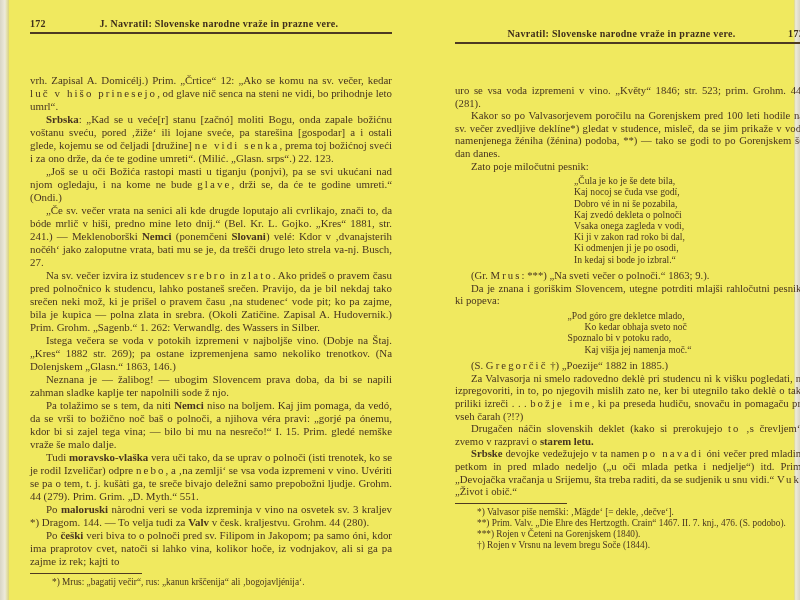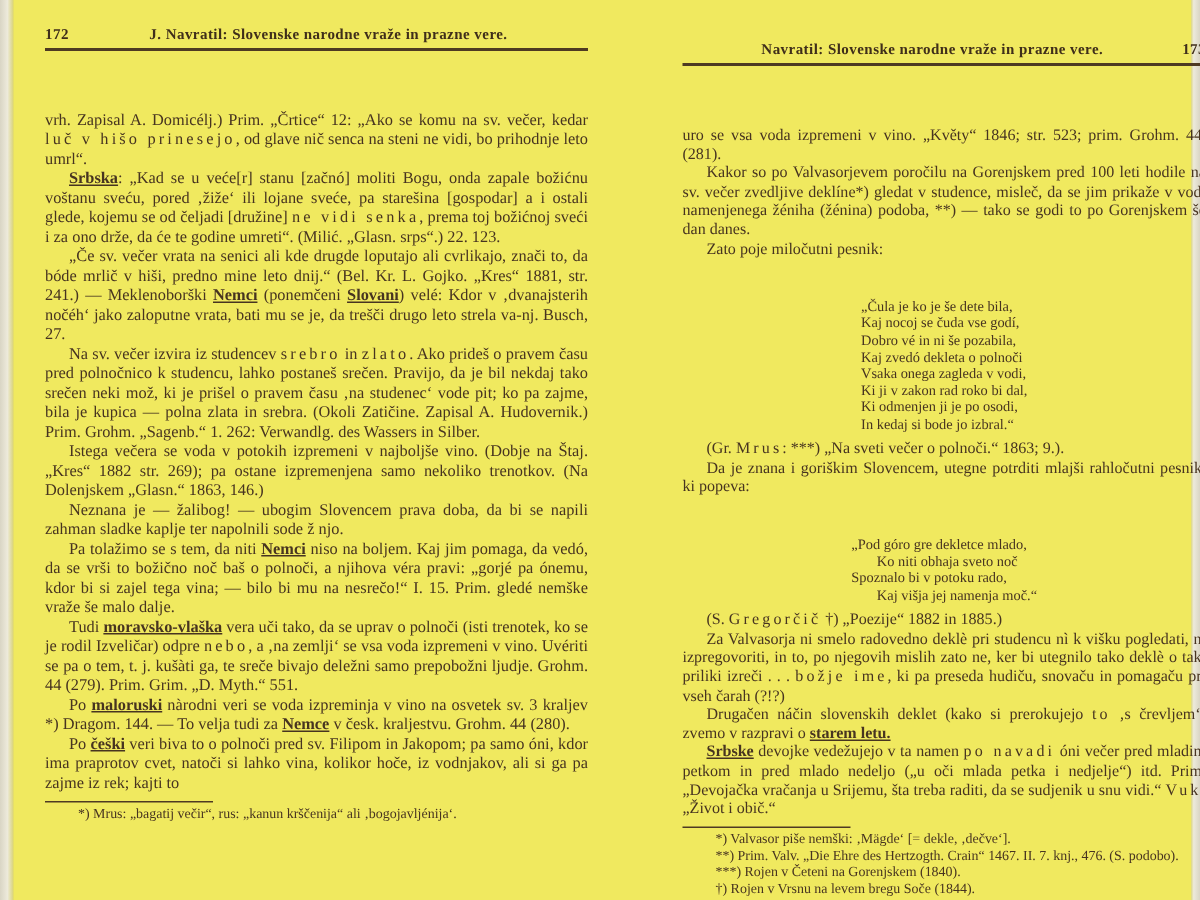--- a/index.html
+++ b/index.html
@@ -15,51 +15,52 @@
   .page{position:absolute;}
   .page.left{left:30px;top:18px;width:362px;}
   .page.right{left:455px;top:28px;width:349px;}
   .pg-header{display:flex;align-items:baseline;font-weight:bold;font-size:10px;letter-spacing:.3px;color:#3f2e1a;}
   .pg-header .ttl{flex:1;text-align:center;}
   .hdr-rule{border-bottom:2px solid #4e3a22;margin-top:3px;margin-bottom:9px;}
   .body{font-size:10.9px;line-height:13px;text-align:justify;}
   .page.right .body{font-size:10.7px;line-height:12.6px;}
   p.para{margin:0;text-indent:16px;}
   p.para.noindent{text-indent:0;margin-top:40px;}
-  .b{font-weight:bold;text-decoration:underline;}
+  .b{font-weight:bold;}
   .sp{letter-spacing:2.1px;}
   .poem{text-align:center;margin:3px 0 4px 0;}
-  .poem-inner{display:inline-block;text-align:left;font-size:9.6px;line-height:11.2px;margin-top:24px;}
+  .poem-inner{display:inline-block;text-align:left;font-size:9.6px;line-height:11.2px;}
   .poem.alt .poem-inner div:nth-child(even){padding-left:17px;}
   .footnotes{margin-top:5px;font-size:9.3px;line-height:11.2px;text-align:justify;}
   .fn-rule{width:112px;border-bottom:1px solid #4e3a22;margin-bottom:3px;}
   p.fn{margin:0;text-indent:22px;}
 </style>
 </head>
 <body>
 
 <div class="edge l"></div>
 <div class="edge r"></div>
 
 <div class="page left">
   <div class="pg-header">
     <span class="num">172</span>
     <span class="ttl">J. Navratil: Slovenske narodne vraže in prazne vere.</span>
   </div>
   <div class="hdr-rule"></div>
   <div class="body">
       <p class="para noindent"><span>vrh. Zapisal A. Domicélj.) Prim. „Črtice“ 12: „Ako se komu na sv. večer, kedar </span><span class="sp">luč v hišo prinesejo</span><span>, od glave nič senca na steni ne vidi, bo prihodnje leto umrl“.</span></p>
       <p class="para"><span class="b">Srbska</span><span>: „Kad se u veće[r] stanu [začnó] moliti Bogu, onda zapale božićnu voštanu sveću, pored ‚žiže‘ ili lojane sveće, pa starešina [gospodar] a i ostali glede, kojemu se od čeljadi [družine] </span><span class="sp">ne vidi senka</span><span>, prema toj božićnoj sveći i za ono drže, da će te godine umreti“. (Milić. „Glasn. srps“.) 22. 123.</span></p>
+      <p class="para"><span>„Još se u oči Božića rastopi masti u tiganju (ponjvi), pa se svi ukućani nad njom ogledaju, i na kome ne bude </span><span class="sp">glave</span><span>, drži se, da će te godine umreti.“ (Ondi.)</span></p>
       <p class="para"><span>„Če sv. večer vrata na senici ali kde drugde loputajo ali cvrlikajo, znači to, da bóde mrlič v hiši, predno mine leto dnij.“ (Bel. Kr. L. Gojko. „Kres“ 1881, str. 241.) — Meklenoborški </span><span class="b">Nemci</span><span> (ponemčeni </span><span class="b">Slovani</span><span>) velé: Kdor v ‚dvanajsterih nočéh‘ jako zaloputne vrata, bati mu se je, da trešči drugo leto strela va-nj. Busch, 27.</span></p>
       <p class="para"><span>Na sv. večer izvira iz studencev </span><span class="sp">srebro</span><span> in </span><span class="sp">zlato</span><span>. Ako prideš o pravem času pred polnočnico k studencu, lahko postaneš srečen. Pravijo, da je bil nekdaj tako srečen neki mož, ki je prišel o pravem času ‚na studenec‘ vode pit; ko pa zajme, bila je kupica — polna zlata in srebra. (Okoli Zatičine. Zapisal A. Hudovernik.) Prim. Grohm. „Sagenb.“ 1. 262: Verwandlg. des Wassers in Silber.</span></p>
       <p class="para"><span>Istega večera se voda v potokih izpremeni v najboljše vino. (Dobje na Štaj. „Kres“ 1882 str. 269); pa ostane izpremenjena samo nekoliko trenotkov. (Na Dolenjskem „Glasn.“ 1863, 146.)</span></p>
       <p class="para"><span>Neznana je — žalibog! — ubogim Slovencem prava doba, da bi se napili zahman sladke kaplje ter napolnili sode ž njo.</span></p>
       <p class="para"><span>Pa tolažimo se s tem, da niti </span><span class="b">Nemci</span><span> niso na boljem. Kaj jim pomaga, da vedó, da se vrši to božično noč baš o polnoči, a njihova véra pravi: „gorjé pa ónemu, kdor bi si zajel tega vina; — bilo bi mu na nesrečo!“ I. 15. Prim. gledé nemške vraže še malo dalje.</span></p>
       <p class="para"><span>Tudi </span><span class="b">moravsko-vlaška</span><span> vera uči tako, da se uprav o polnoči (isti trenotek, ko se je rodil Izveličar) odpre </span><span class="sp">nebo</span><span>, a ‚na zemlji‘ se vsa voda izpremeni v vino. Uvériti se pa o tem, t. j. kušàti ga, te sreče bivajo deležni samo prepobožni ljudje. Grohm. 44 (279). Prim. Grim. „D. Myth.“ 551.</span></p>
-      <p class="para"><span>Po </span><span class="b">maloruski</span><span> nàrodni veri se voda izpreminja v vino na osvetek sv. 3 kraljev *) Dragom. 144. — To velja tudi za </span><span class="b">Nemce</span><span> v česk. kraljestvu. Grohm. 44 (280).</span></p>
+      <p class="para"><span>Po </span><span class="b">maloruski</span><span> nàrodni veri se voda izpreminja v vino na osvetek sv. 3 kraljev *) Dragom. 144. — To velja tudi za </span><span class="b">Valv</span><span> v česk. kraljestvu. Grohm. 44 (280).</span></p>
       <p class="para"><span>Po </span><span class="b">češki</span><span> veri biva to o polnoči pred sv. Filipom in Jakopom; pa samo óni, kdor ima praprotov cvet, natoči si lahko vina, kolikor hoče, iz vodnjakov, ali si ga pa zajme iz rek; kajti to</span></p>
     </div>
   <div class="footnotes">
     <div class="fn-rule"></div>
     <div>
         <p class="fn">*) Mrus: „bagatij večir“, rus: „kanun krščenija“ ali ‚bogojavljénija‘.</p>
       </div>
   </div>
 </div>
 
@@ -69,21 +70,21 @@
     <span class="num">173</span>
   </div>
   <div class="hdr-rule"></div>
   <div class="body">
       <p class="para noindent"><span>uro se vsa voda izpremeni v vino. „Květy“ 1846; str. 523; prim. Grohm. 44. (281).</span></p>
       <p class="para"><span>Kakor so po Valvasorjevem poročilu na Gorenjskem pred 100 leti hodile na sv. večer zvedljive deklíne*) gledat v studence, misleč, da se jim prikaže v vodi namenjenega žéniha (žénina) podoba, **) — tako se godi to po Gorenjskem še dan danes.</span></p>
       <p class="para"><span>Zato poje miločutni pesnik:</span></p>
       <div class="poem"><div class="poem-inner"><div>„Čula je ko je še dete bila,</div><div>Kaj nocoj se čuda vse godí,</div><div>Dobro vé in ni še pozabila,</div><div>Kaj zvedó dekleta o polnoči</div><div>Vsaka onega zagleda v vodi,</div><div>Ki ji v zakon rad roko bi dal,</div><div>Ki odmenjen ji je po osodi,</div><div>In kedaj si bode jo izbral.“</div></div></div>
       <p class="para"><span>(Gr. </span><span class="sp">Mrus</span><span>: ***) „Na sveti večer o polnoči.“ 1863; 9.).</span></p>
       <p class="para"><span>Da je znana i goriškim Slovencem, utegne potrditi mlajši rahločutni pesnik, ki popeva:</span></p>
-      <div class="poem alt"><div class="poem-inner"><div>„Pod góro gre dekletce mlado,</div><div>Ko niti obhaja sveto noč</div><div>Spoznalo bi v potoku rado,</div><div>Kaj višja jej namenja moč.“</div></div></div>
+      <div class="poem alt"><div class="poem-inner"><div>„Pod góro gre dekletce mlado,</div><div>Ko kedar obhaja sveto noč</div><div>Spoznalo bi v potoku rado,</div><div>Kaj višja jej namenja moč.“</div></div></div>
       <p class="para"><span>(S. </span><span class="sp">Gregorčič</span><span> †) „Poezije“ 1882 in 1885.)</span></p>
       <p class="para"><span>Za Valvasorja ni smelo radovedno deklè pri studencu nì k višku pogledati, nì izpregovoriti, in to, po njegovih mislih zato ne, ker bi utegnilo tako deklè o taki priliki izreči . . . </span><span class="sp">božje ime</span><span>, ki pa preseda hudiču, snovaču in pomagaču pri vseh čarah (?!?)</span></p>
       <p class="para"><span>Drugačen náčin slovenskih deklet (kako si prerokujejo </span><span class="sp">to</span><span> ‚s črevljem‘) zvemo v razpravi o </span><span class="b">starem letu.</span></p>
       <p class="para"><span class="b">Srbske</span><span> devojke vedežujejo v ta namen </span><span class="sp">po navadi</span><span> óni večer pred mladim petkom in pred mlado nedeljo („u oči mlada petka i nedjelje“) itd. Prim. „Devojačka vračanja u Srijemu, šta treba raditi, da se sudjenik u snu vidi.“ </span><span class="sp">Vuk</span><span>: „Život i obič.“</span></p>
     </div>
   <div class="footnotes">
     <div class="fn-rule"></div>
     <div>
         <p class="fn">*) Valvasor piše nemški: ‚Mägde‘ [= dekle, ‚dečve‘].</p>
         <p class="fn">**) Prim. Valv. „Die Ehre des Hertzogth. Crain“ 1467. II. 7. knj., 476. (S. podobo).</p>

